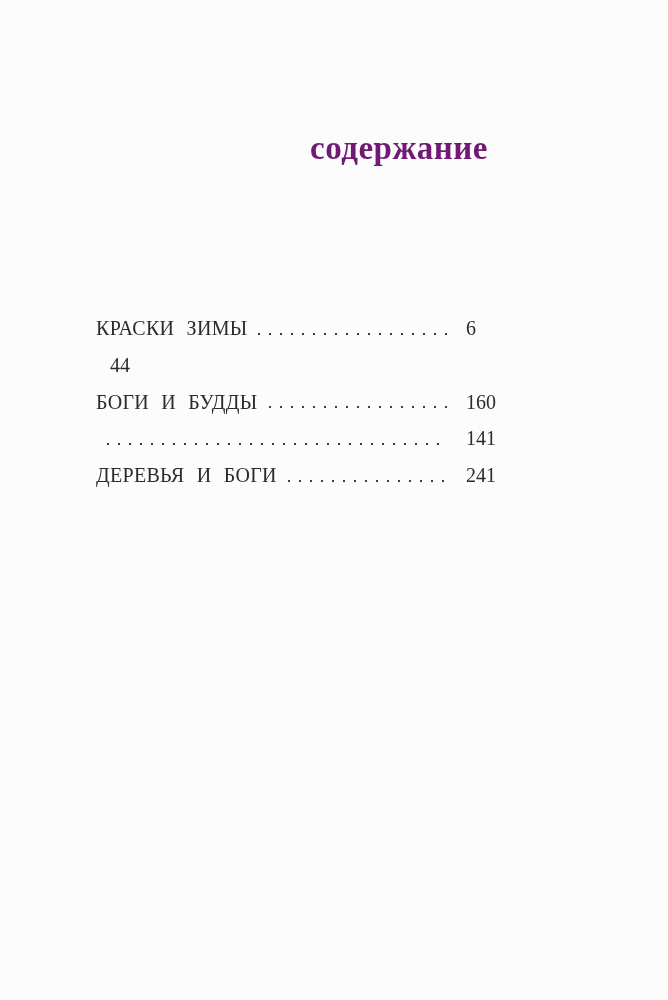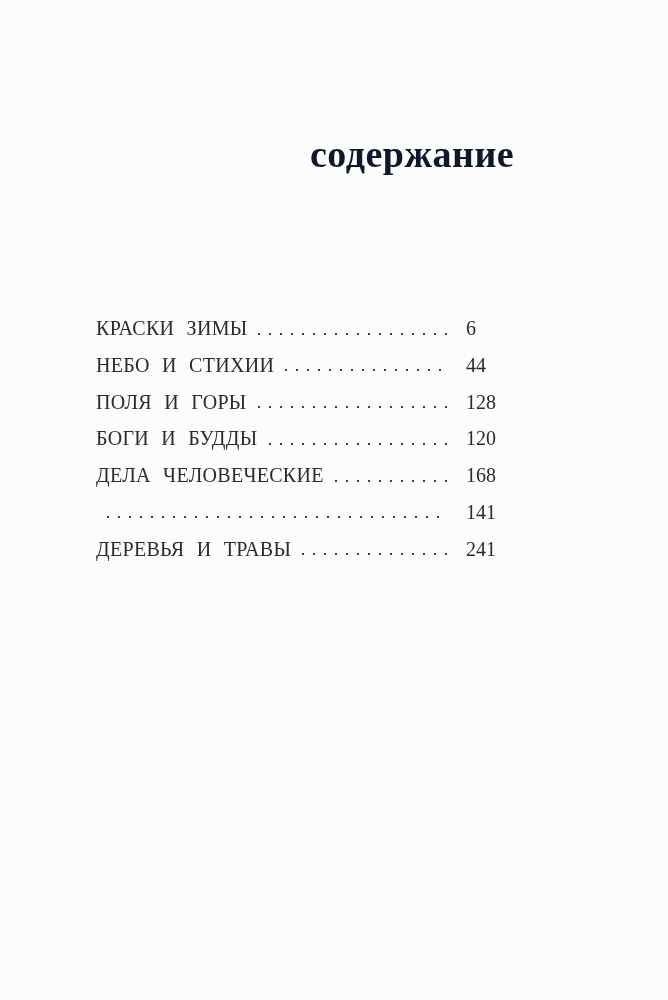--- a/index.html
+++ b/index.html
@@ -16,23 +16,23 @@
   .book-page {
     position: relative;
     width: 668px;
     height: 1000px;
     background: #fcfcfc;
   }
   .toc-title {
     position: absolute;
     left: 310px;
     top: 110px;
-    font-size: 38px;
+    font-size: 33px;
     line-height: 1;
-    color: #0f172a;
+    color: #701a75;
     letter-spacing: 0.5px;
   }
   .toc-list {
     position: absolute;
     left: 96px;
     top: 318px;
     margin: 0;
     padding: 0;
     list-style: none;
   }
@@ -85,60 +85,42 @@
 
     <li class="toc-row">
       <span class="toc-entry-main">
         <span class="toc-label">КРАСКИ ЗИМЫ</span>
         <span class="dot-leader"></span>
       </span>
       <span class="toc-pagenum">6</span>
     </li>
 
     <li class="toc-row">
-      <span class="toc-entry-main">
-        <span class="toc-label">НЕБО И СТИХИИ</span>
-        <span class="dot-leader"></span>
-      </span>
       <span class="toc-pagenum">44</span>
     </li>
 
-    <li class="toc-row">
-      <span class="toc-entry-main">
-        <span class="toc-label">ПОЛЯ И ГОРЫ</span>
-        <span class="dot-leader"></span>
-      </span>
-      <span class="toc-pagenum">128</span>
-    </li>
 
     <li class="toc-row">
       <span class="toc-entry-main">
         <span class="toc-label">БОГИ И БУДДЫ</span>
         <span class="dot-leader"></span>
       </span>
-      <span class="toc-pagenum">120</span>
+      <span class="toc-pagenum">160</span>
     </li>
 
-    <li class="toc-row">
-      <span class="toc-entry-main">
-        <span class="toc-label">ДЕЛА ЧЕЛОВЕЧЕСКИЕ</span>
-        <span class="dot-leader"></span>
-      </span>
-      <span class="toc-pagenum">168</span>
-    </li>
 
     <li class="toc-row">
       <span class="toc-entry-main">
         <span class="dot-leader"></span>
       </span>
       <span class="toc-pagenum">141</span>
     </li>
 
     <li class="toc-row">
       <span class="toc-entry-main">
-        <span class="toc-label">ДЕРЕВЬЯ И ТРАВЫ</span>
+        <span class="toc-label">ДЕРЕВЬЯ И БОГИ</span>
         <span class="dot-leader"></span>
       </span>
       <span class="toc-pagenum">241</span>
     </li>
 
   </ul>
 </div>
 
 </body></html>

